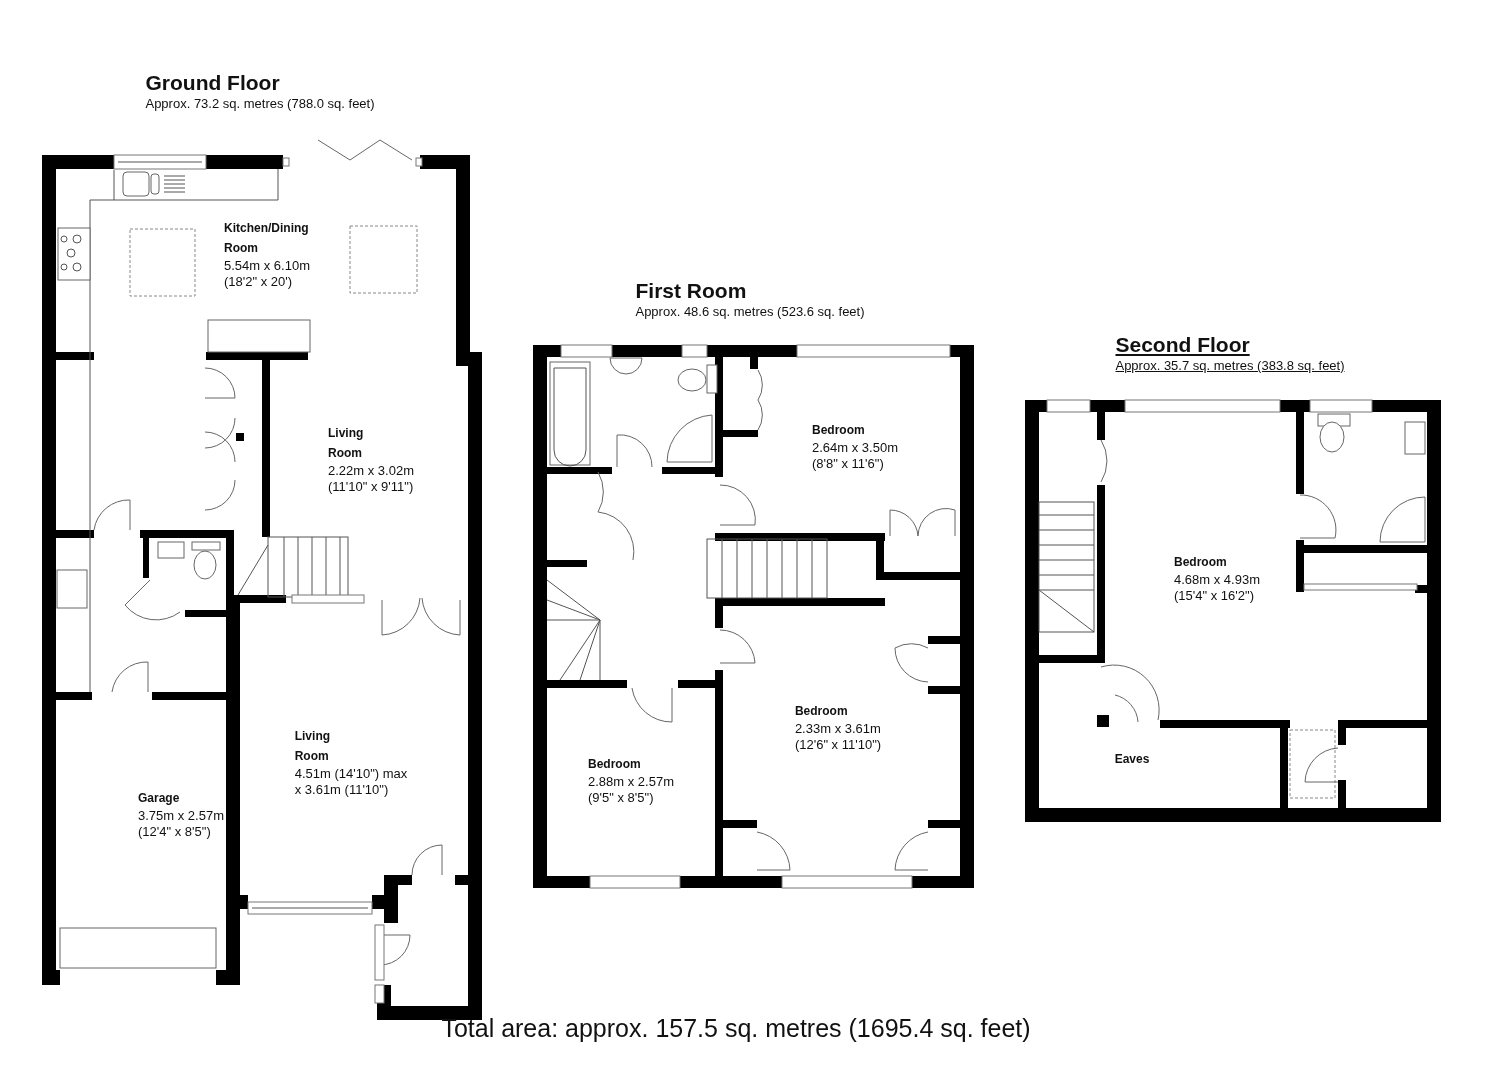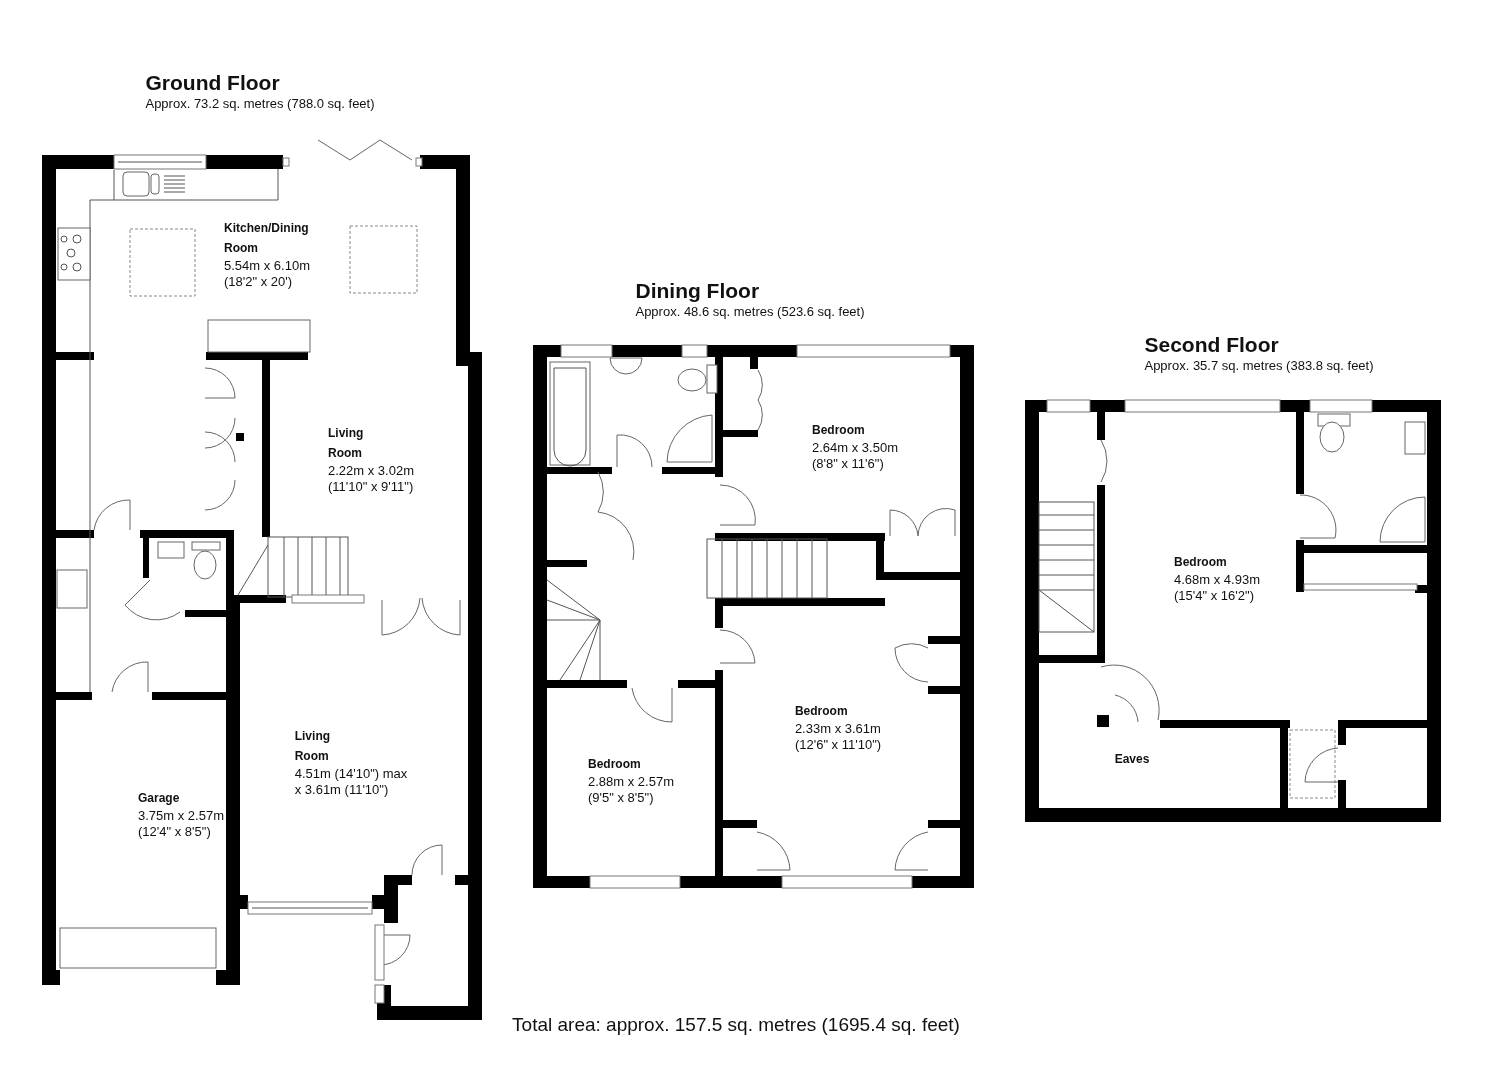--- a/index.html
+++ b/index.html
@@ -10,21 +10,21 @@
   .fix { fill: #fff; stroke: #666; stroke-width: 1; }
   .dash { fill: none; stroke: #888; stroke-width: 1; stroke-dasharray: 3 2; }
   .win { fill: #fff; stroke: #777; stroke-width: 1; }
   .door { fill: none; stroke: #666; stroke-width: 1; }
   .jamb { fill: #fff; stroke: #777; stroke-width: 1; }
   .lbl { position: absolute; text-align: left; transform: translateX(-50%); white-space: nowrap; line-height: 1.05; }
   .floor-title { font-weight: bold; font-size: 21px; }
   .floor-area { font-size: 13px; margin-top: 3px; }
   .room-name { font-weight: bold; font-size: 12px; line-height: 20px; }
   .room-dim { font-size: 13px; line-height: 16px; }
-  .total { position: absolute; left: 736px; top: 1014px; transform: translateX(-50%); font-size: 19px; white-space: nowrap; }
+  .total { position: absolute; left: 736px; top: 1014px; transform: translateX(-50%); font-size: 25px; white-space: nowrap; }
 </style>
 </head>
 <body>
 
 <svg class="plan" width="1485" height="1080" viewBox="0 0 1485 1080">
 
   <g>
 
     <rect class="wall" x="42" y="155" width="14" height="830"></rect>
     <rect class="wall" x="42" y="155" width="72" height="14"></rect>
@@ -247,24 +247,24 @@
     <rect class="dash" x="1290" y="730" width="45" height="68"></rect>
     <path class="door" d="M1338,748 A35,35 0 0 0 1305,782 L1338,782"></path>
   </g>
 </svg>
 
 <div class="lbl" style="left:260px; top:72px;">
   <div class="floor-title">Ground Floor</div>
   <div class="floor-area">Approx. 73.2 sq. metres (788.0 sq. feet)</div>
 </div>
 <div class="lbl" style="left:750px; top:280px;">
-  <div class="floor-title">Dining Floor</div>
+  <div class="floor-title">First Room</div>
   <div class="floor-area">Approx. 48.6 sq. metres (523.6 sq. feet)</div>
 </div>
-<div class="lbl" style="left:1259px; top:334px;">
+<div class="lbl" style="left:1230px; top:334px;text-decoration:underline;">
   <div class="floor-title">Second Floor</div>
   <div class="floor-area">Approx. 35.7 sq. metres (383.8 sq. feet)</div>
 </div>
 
 <div class="lbl" style="left:267px; top:218px;">
   <div class="room-name">Kitchen/Dining</div>
   <div class="room-name">Room</div>
   <div class="room-dim">5.54m x 6.10m</div>
   <div class="room-dim">(18'2" x 20')</div>
 </div>

